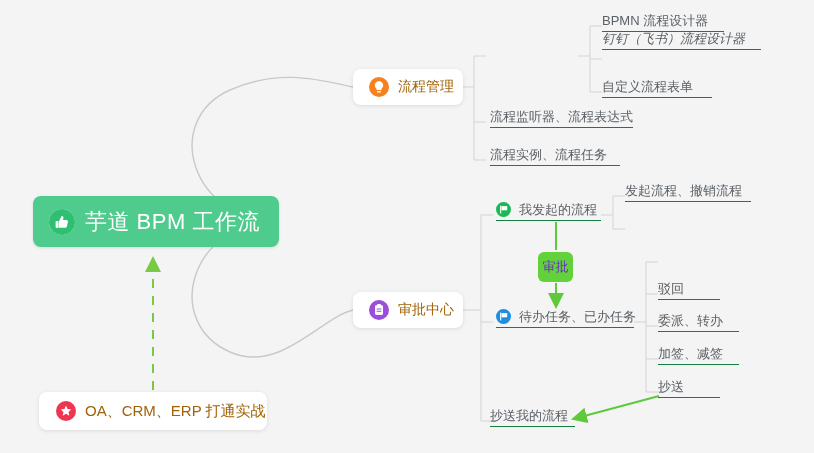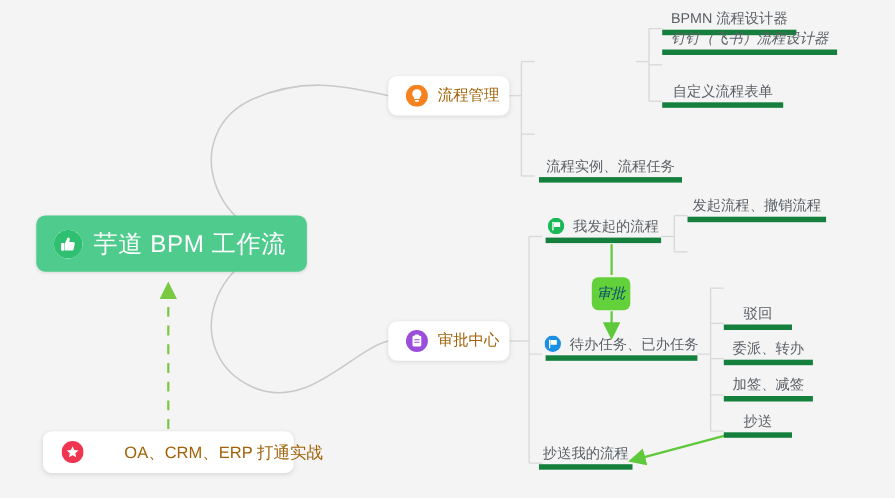--- a/index.html
+++ b/index.html
@@ -69,35 +69,33 @@
     color: #a16207;
     font-size: 14px;
     margin-left: 9px;
     white-space: nowrap;
   }
   #node-process-mgmt { left: 353px; top: 69px; width: 110px; }
   #node-approval-center { left: 353px; top: 292px; width: 110px; }
   #node-oa-crm-erp {
     left: 39px; top: 392px; width: 228px; height: 38px;
     padding: 0 17px;
-    gap: 28px;
   }
   #node-oa-crm-erp .branch-label { font-size: 15px; }
 
   
   .leaf {
     position: absolute;
     display: flex;
     align-items: flex-end;
     height: 26px;
-    border-bottom: 5px solid #15803d;
+    border-bottom: 1px solid #15803d;
     box-sizing: border-box;
     white-space: nowrap;
     padding-bottom: 2px;
-    justify-content: center;
   }
   .leaf-text {
     color: #5b6166;
     font-size: 13px;
     line-height: 16px;
   }
   .leaf.has-icon .leaf-text { margin-left: 8px; }
   .leaf .dot { margin-bottom: 1px; }
 
   
@@ -120,24 +118,23 @@
     top: 252px;
     width: 35px;
     height: 30px;
     background: #63d13a;
     border-radius: 6px;
     display: flex;
     align-items: center;
     justify-content: center;
   }
   #badge-approve .badge-text {
-    color: #0c4a6e;
+    color: #6d28d9;
     font-size: 13px;
     white-space: nowrap;
-    font-style: italic;
   }
 </style>
 </head>
 <body style="background: rgb(244, 244, 244);">
 
 <div id="canvas">
 
   <svg class="edges" viewBox="0 0 814 453" width="814" height="453">
 
     <path d="M 279 221 C 190 221 162 120 230 90 C 280 68 320 80 353 87" fill="none" stroke="#c9c9c9" stroke-width="1.4"></path>
@@ -252,20 +249,23 @@
   </div>
 
   <div class="leaf" style="left:602px; top:24px; width:159px;font-style:italic;">
     <span class="leaf-text">钉钉（飞书）流程设计器</span>
   </div>
 
   <div class="leaf" style="left:602px; top:72px; width:110px;">
     <span class="leaf-text">自定义流程表单</span>
   </div>
 
+  <div class="leaf" style="left:490px; top:102px; width:143px;">
+    <span class="leaf-text">流程监听器、流程表达式</span>
+  </div>
 
   <div class="leaf" style="left:490px; top:140px; width:130px;">
     <span class="leaf-text">流程实例、流程任务</span>
   </div>
 
   <div class="leaf has-icon" style="left:496px; top:195px; width:105px;">
     <span class="cicon cicon-sm dot">
       <svg width="15" height="15" viewBox="0 0 15 15">
         <circle cx="7.5" cy="7.5" r="7.5" fill="#19b955"></circle>
         <rect x="4.1" y="3.6" width="1.15" height="8.0" rx="0.5" fill="#ffffff"></rect>

